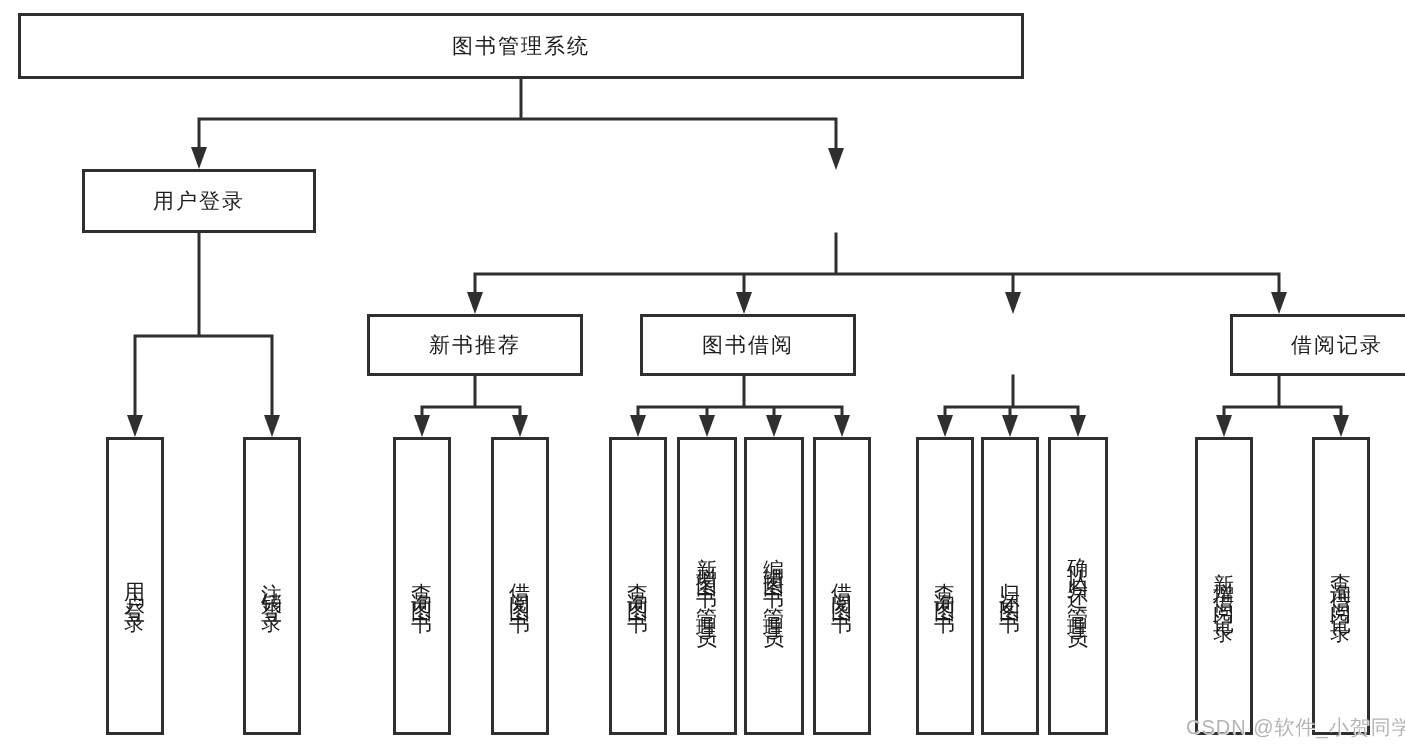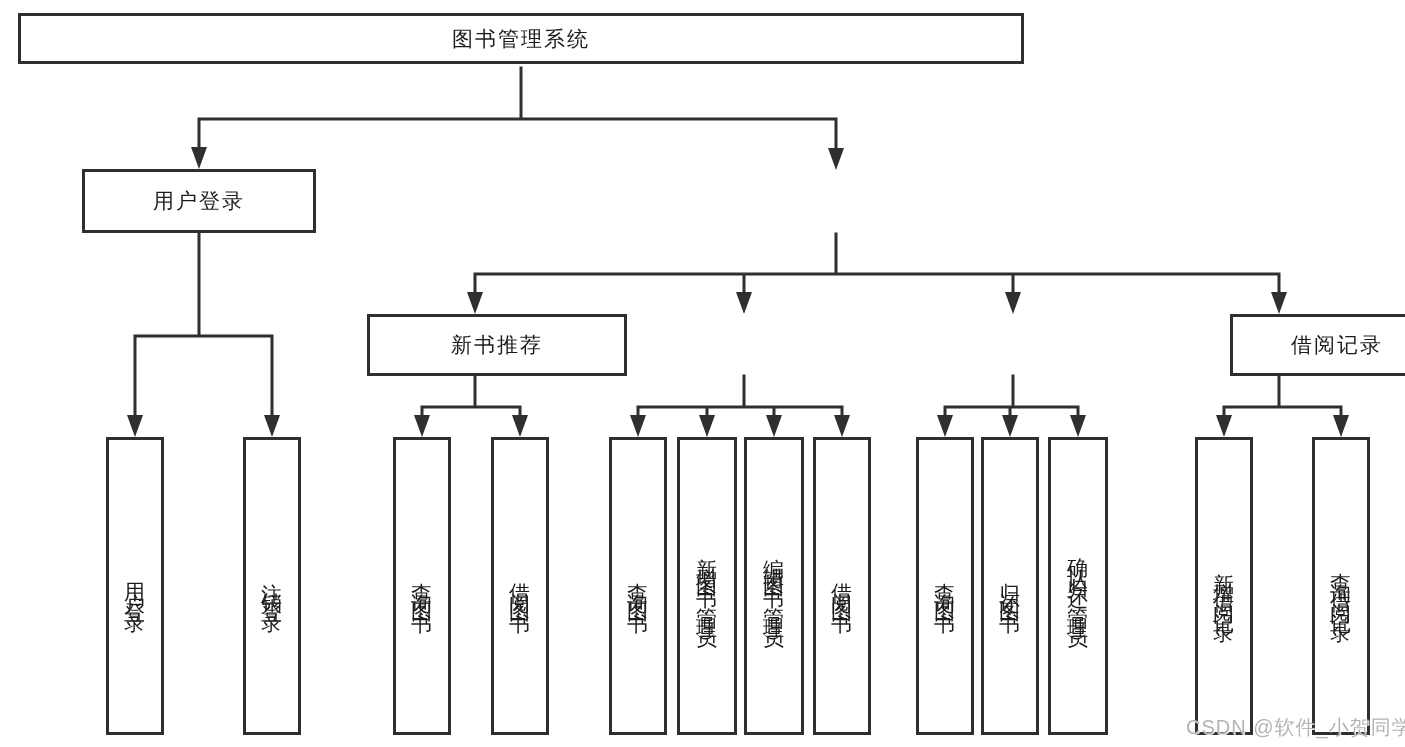--- a/index.html
+++ b/index.html
@@ -64,25 +64,26 @@
       <polygon points="766,415 782,415 774,437"></polygon>
       <polygon points="834,415 850,415 842,437"></polygon>
       <polygon points="937,415 953,415 945,437"></polygon>
       <polygon points="1002,415 1018,415 1010,437"></polygon>
       <polygon points="1070,415 1086,415 1078,437"></polygon>
       <polygon points="1216,415 1232,415 1224,437"></polygon>
       <polygon points="1333,415 1349,415 1341,437"></polygon>
     </g>
   </svg>
 
-  <div class="box" style="left:18px;top:13px;width:1006px;height:51px">图书管理系统</div>
+  <div class="box" style="left:18px;top:13px;width:1006px;height:66px">图书管理系统</div>
 
   <div class="box" style="left:82px;top:169px;width:234px;height:64px">用户登录</div>
 
-  <div class="box" style="left:367px;top:314px;width:260px;height:62px">新书推荐</div>
+  <div class="box" style="left:367px;top:314px;width:216px;height:62px">新书推荐</div>
+  <div class="box" style="left:640px;top:314px;width:216px;height:62px">图书借阅</div>
   <div class="box" style="left:1230px;top:314px;width:214px;height:62px">借阅记录</div>
 
   <div class="box leaf" style="left:106px;width:58px">用户登录</div>
   <div class="box leaf" style="left:243px;width:58px">注销登录</div>
 
   <div class="box leaf" style="left:393px;width:58px">查询图书</div>
   <div class="box leaf" style="left:491px;width:58px">借阅图书</div>
 
   <div class="box leaf" style="left:609px;width:58px">查询图书</div>
   <div class="box leaf" style="left:677px;width:60px">新增图书（管理员）</div>

